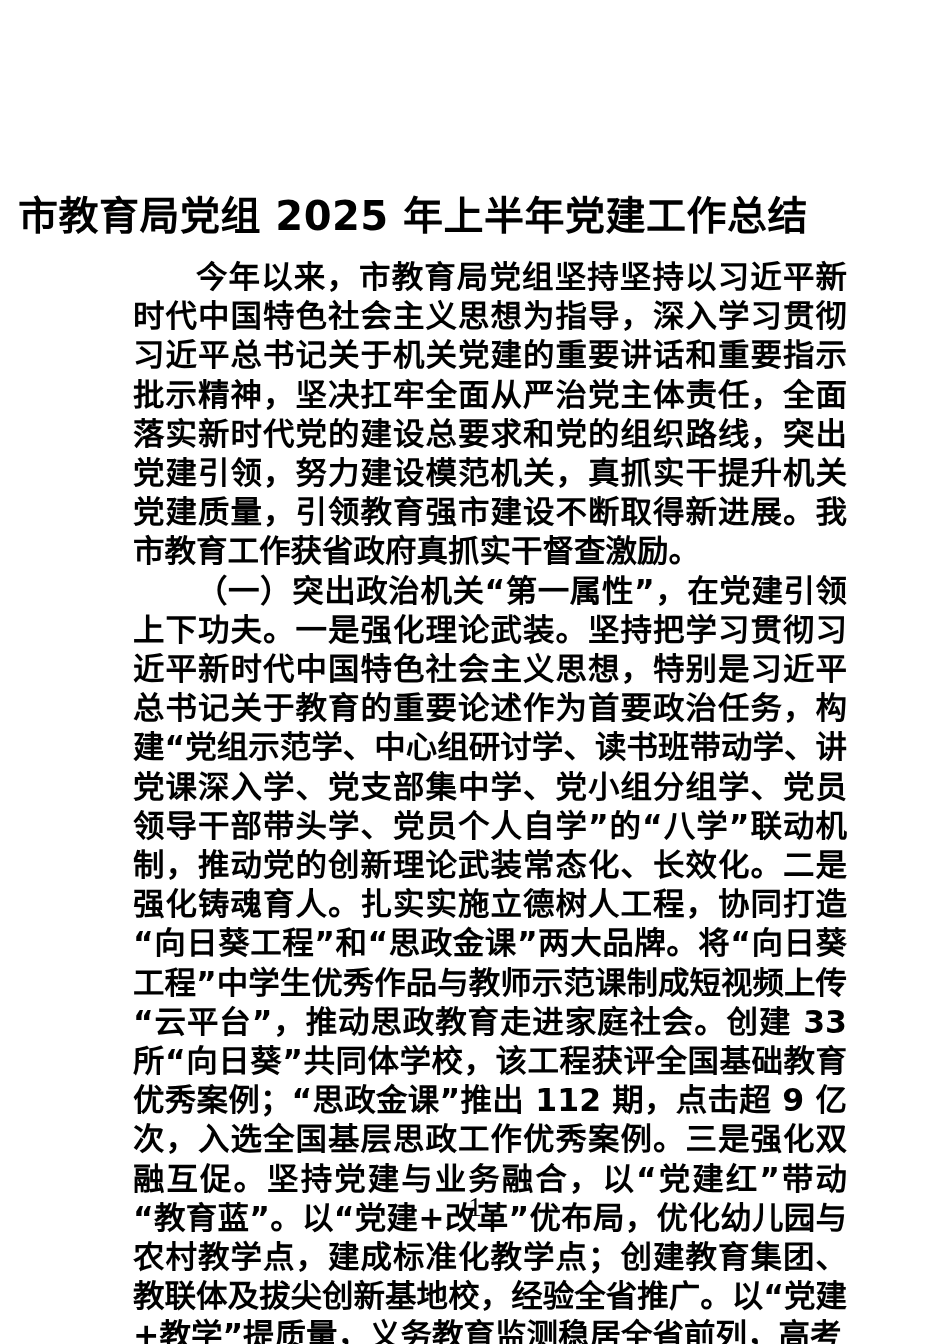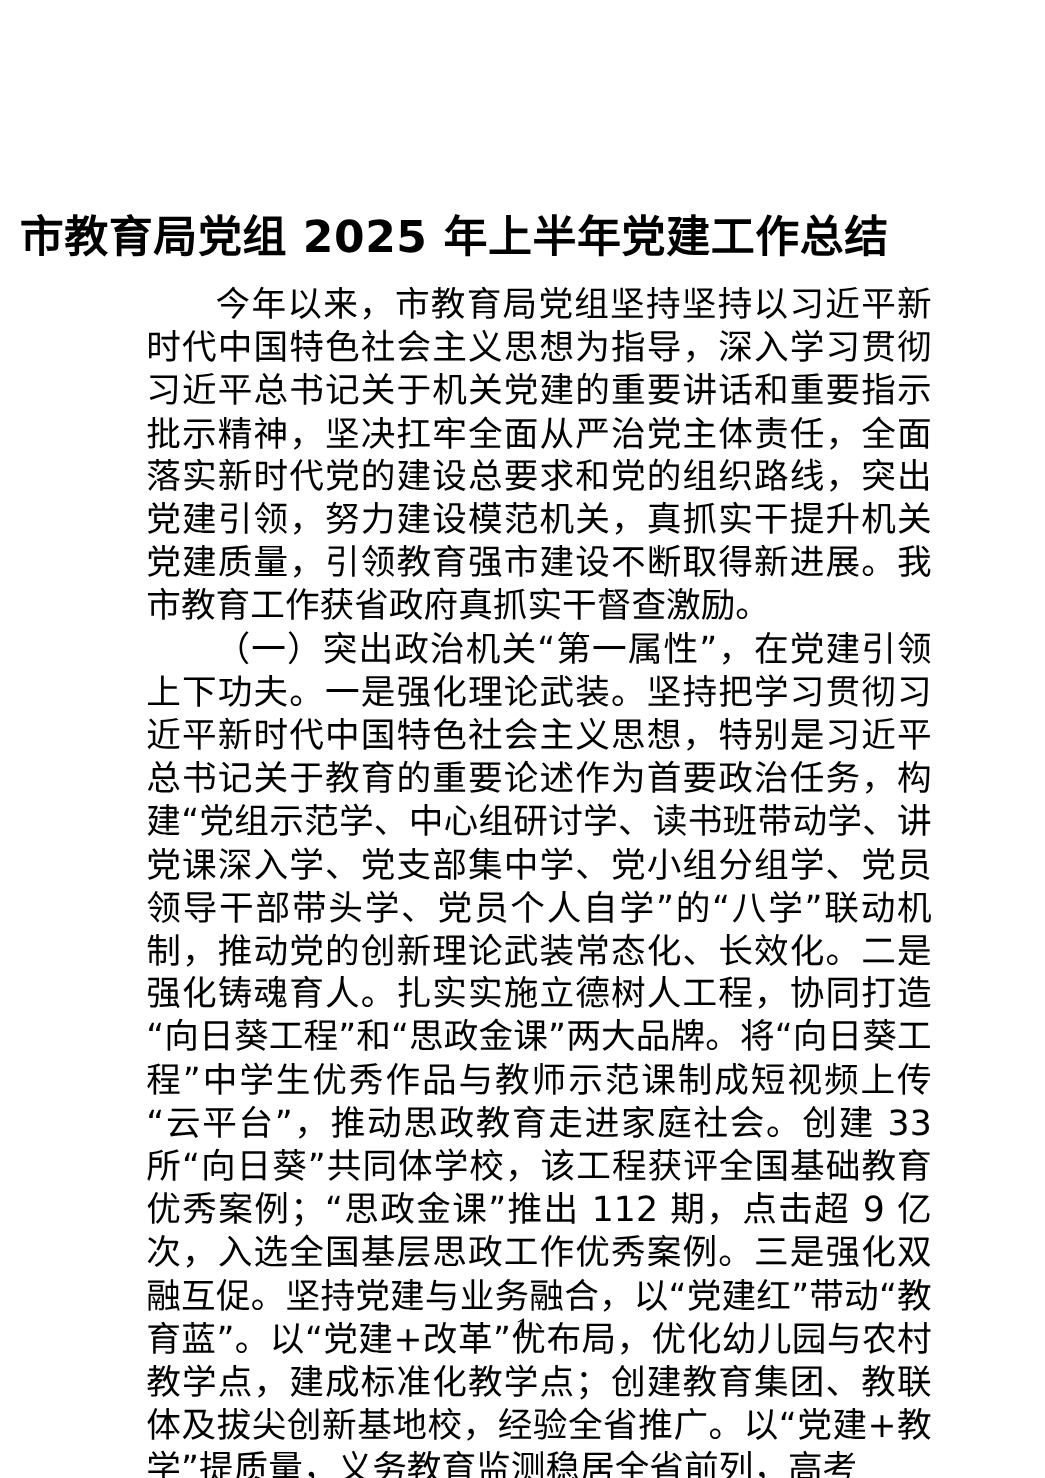--- a/index.html
+++ b/index.html
@@ -44,21 +44,21 @@
   .body-block {
     position: absolute;
     left: 133px;
     top: 258px;
     width: 714px;
   }
 
   .para {
     font-size: 31.5px;
     line-height: 39.2px;
-    font-weight: 400;
+    font-weight: 700;
     text-align: justify;
     text-align-last: left;
     text-justify: inter-character;
     margin: 0;
     letter-spacing: 0px;
     word-break: break-all;
   }
 
   .para.indent {
     text-indent: 63px;

